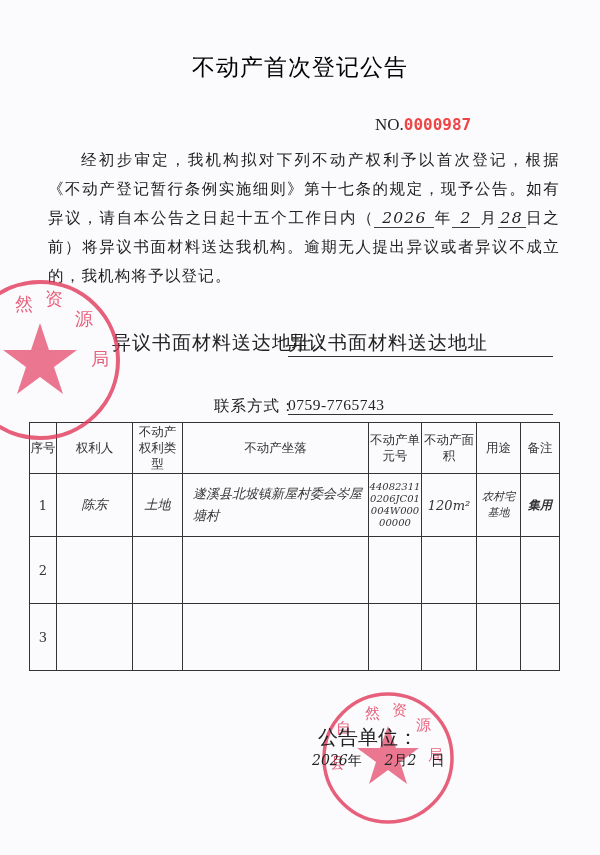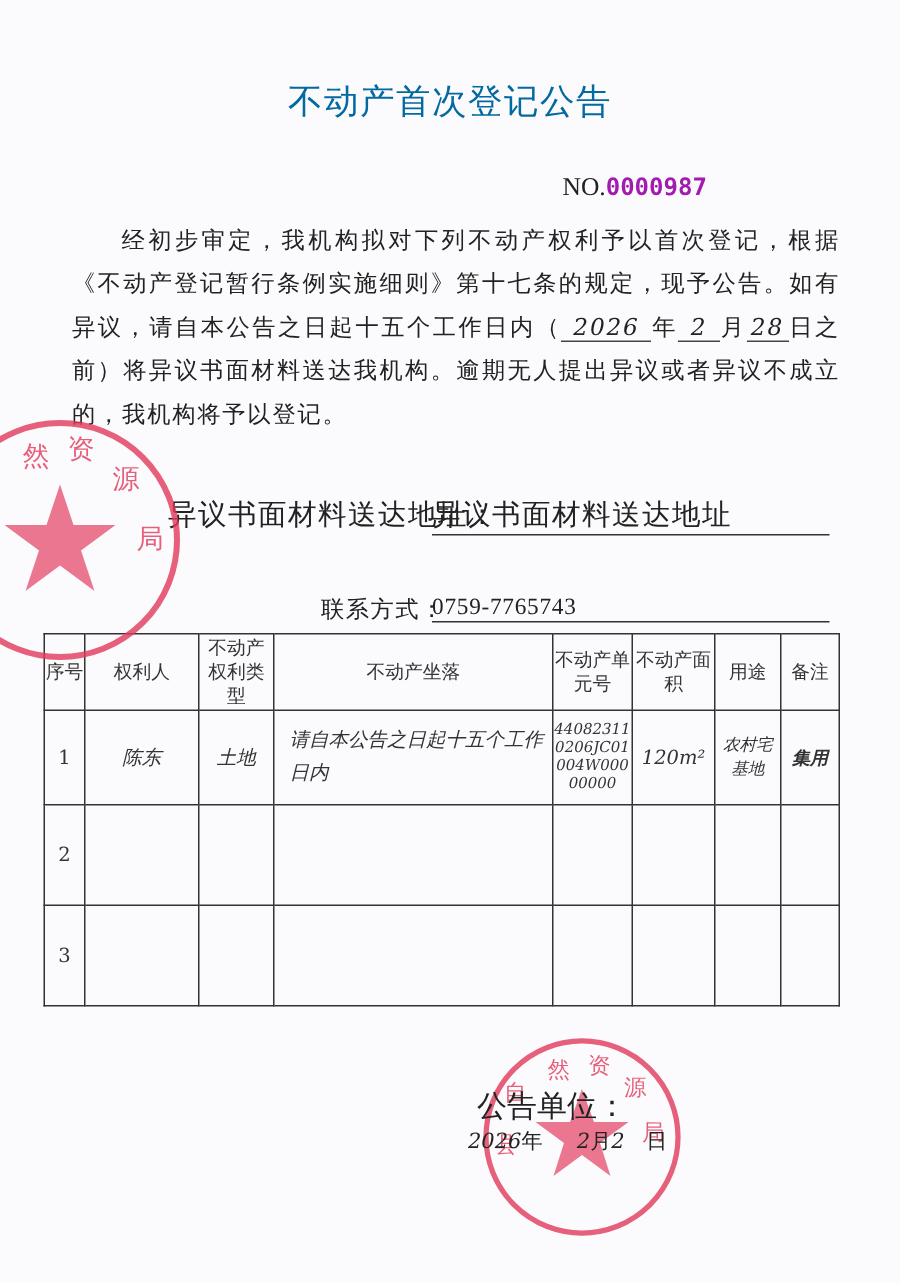--- a/index.html
+++ b/index.html
@@ -5,27 +5,27 @@
   html, body { margin: 0; padding: 0; }
   body {
     width: 600px; height: 855px; position: relative; overflow: hidden;
     background: #fbfbfd;
     font-family: "DejaVu Serif", "Liberation Serif", serif;
     color: #222;
   }
   .title {
     position: absolute; left: 0; width: 600px; top: 52px;
     text-align: center; font-family: "DejaVu Sans", sans-serif;
-    font-size: 23px; color: #0369a1; letter-spacing: 1px;
+    font-size: 23px; color: #000000; letter-spacing: 1px;
   }
   .serial {
     position: absolute; left: 375px; top: 115px; font-size: 17px;
     font-family: "Liberation Serif", serif; color: #222;
   }
-  .serial .num { color: #a21caf; font-family: "DejaVu Sans Mono", monospace; font-weight: bold; font-size: 16px; letter-spacing: 0px; }
+  .serial .num { color: #ef4444; font-family: "DejaVu Sans Mono", monospace; font-weight: bold; font-size: 16px; letter-spacing: 0px; }
   .para {
     position: absolute; left: 48px; width: 512px; top: 146px;
     font-size: 15.5px; line-height: 29px; letter-spacing: 1.2px;
     text-align: justify;
   }
   .para .hand {
     font-family: "DejaVu Serif", serif; font-style: italic; display: inline-block;
     border-bottom: 1px solid #444; text-align: center; line-height: 18px;
   }
   .addr-row {
@@ -102,21 +102,21 @@
     <th>不动产坐落</th>
     <th>不动产单元号</th>
     <th>不动产面　积</th>
     <th>用途</th>
     <th>备注</th>
   </tr>
   <tr class="r1">
     <td>1</td>
     <td class="hw">陈东</td>
     <td class="hw">土地</td>
-    <td class="hw loc">请自本公告之日起十五个工作日内</td>
+    <td class="hw loc">遂溪县北坡镇新屋村委会岑屋塘村</td>
     <td class="hw small" style="word-break:break-all;">440823110206JC01004W00000000</td>
     <td class="hw">120m²</td>
     <td class="hw small" style="font-size:11px;line-height:16px;">农村宅基地</td>
     <td class="hw" style="font-size:12px;font-weight:bold;">集用</td>
   </tr>
   <tr class="r2">
     <td>2</td>
     <td></td>
     <td></td>
     <td></td>

